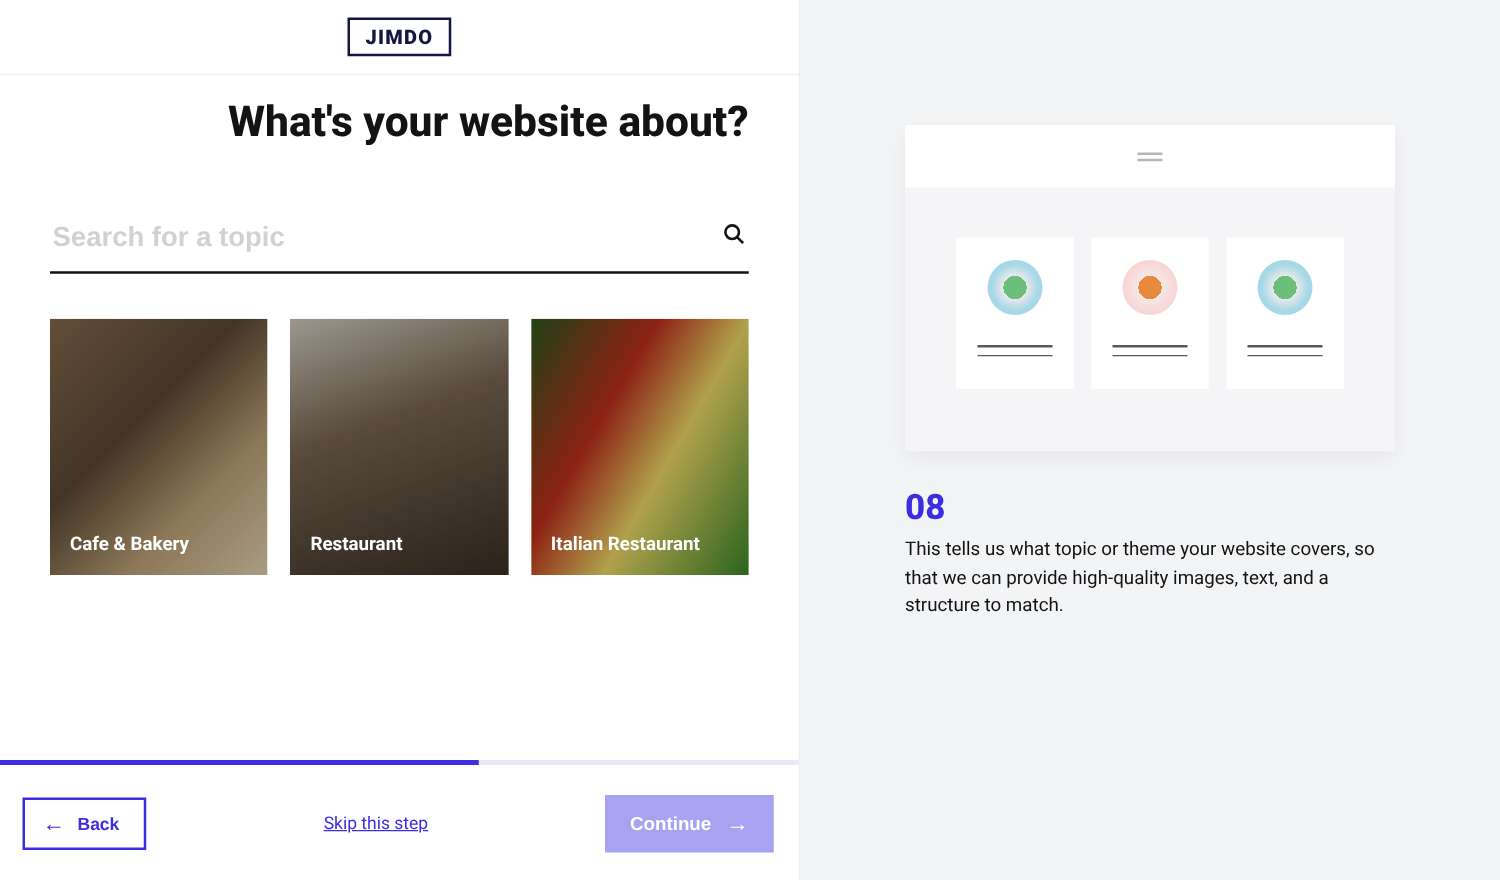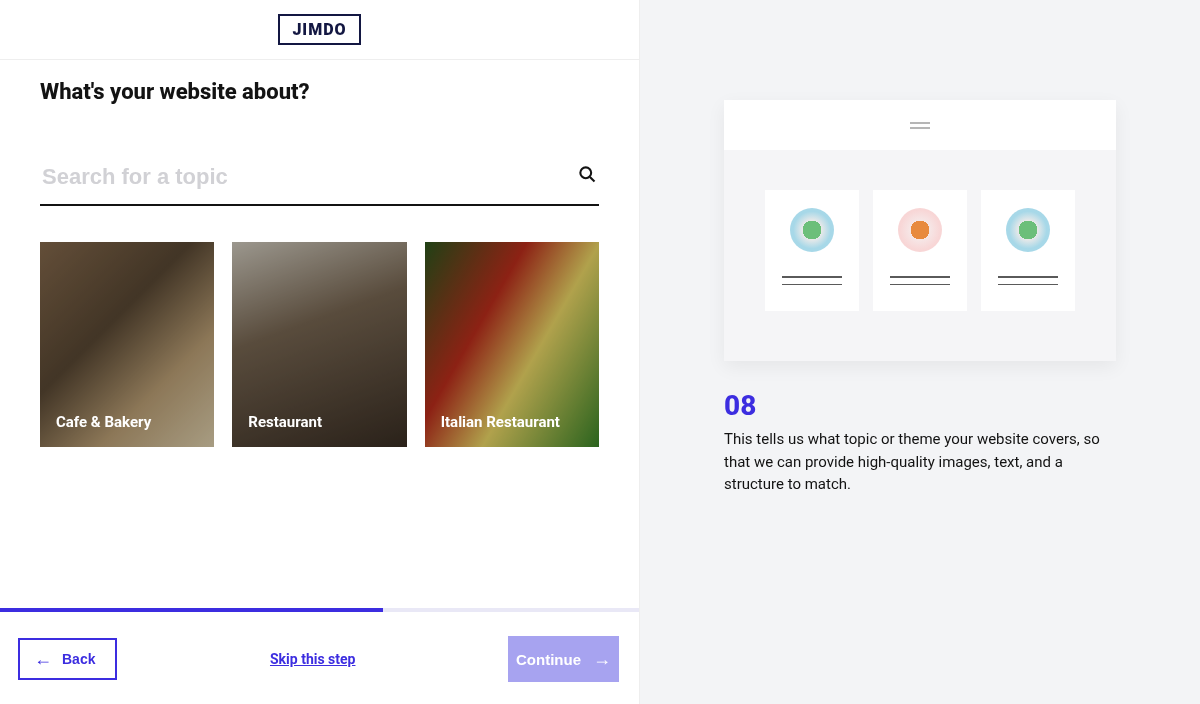--- a/index.html
+++ b/index.html
@@ -39,23 +39,23 @@
       font-size: 16px;
       letter-spacing: 1px;
       color: #131742;
     }
     .content {
       padding: 20px 40px 10px 40px;
       flex: 1;
       overflow: hidden;
     }
     .heading {
-      font-size: 22px;
+      font-size: 34px;
       font-weight: 800;
-      text-align: left;
+      text-align: right;
       margin-bottom: 50px;
       line-height: 1.1;
     }
     .search-row {
       display: flex;
       border-bottom: 2px solid #131313;
       padding: 10px 2px 14px 2px;
       margin-bottom: 36px;
     }
     .search-input {
@@ -138,30 +138,30 @@
       gap: 10px;
       cursor: pointer;
     }
     .back-arrow {
       display: inline-block;
       font-size: 18px;
       line-height: 1;
     }
     .skip-link {
       color: #3c2de0;
-      font-weight: 700;
+      font-weight: 400;
       font-size: 14px;
       text-decoration: underline;
       cursor: pointer;
     }
     .continue-btn {
       background: #a7a3f0;
       color: #fff;
       border: none;
-      padding: 14px 8px;
+      padding: 14px 20px;
       font-weight: 700;
       font-size: 15px;
       display: inline-flex;
       align-items: center;
       gap: 12px;
       cursor: pointer;
     }
     .cont-arrow {
       font-size: 18px;
       line-height: 1;

